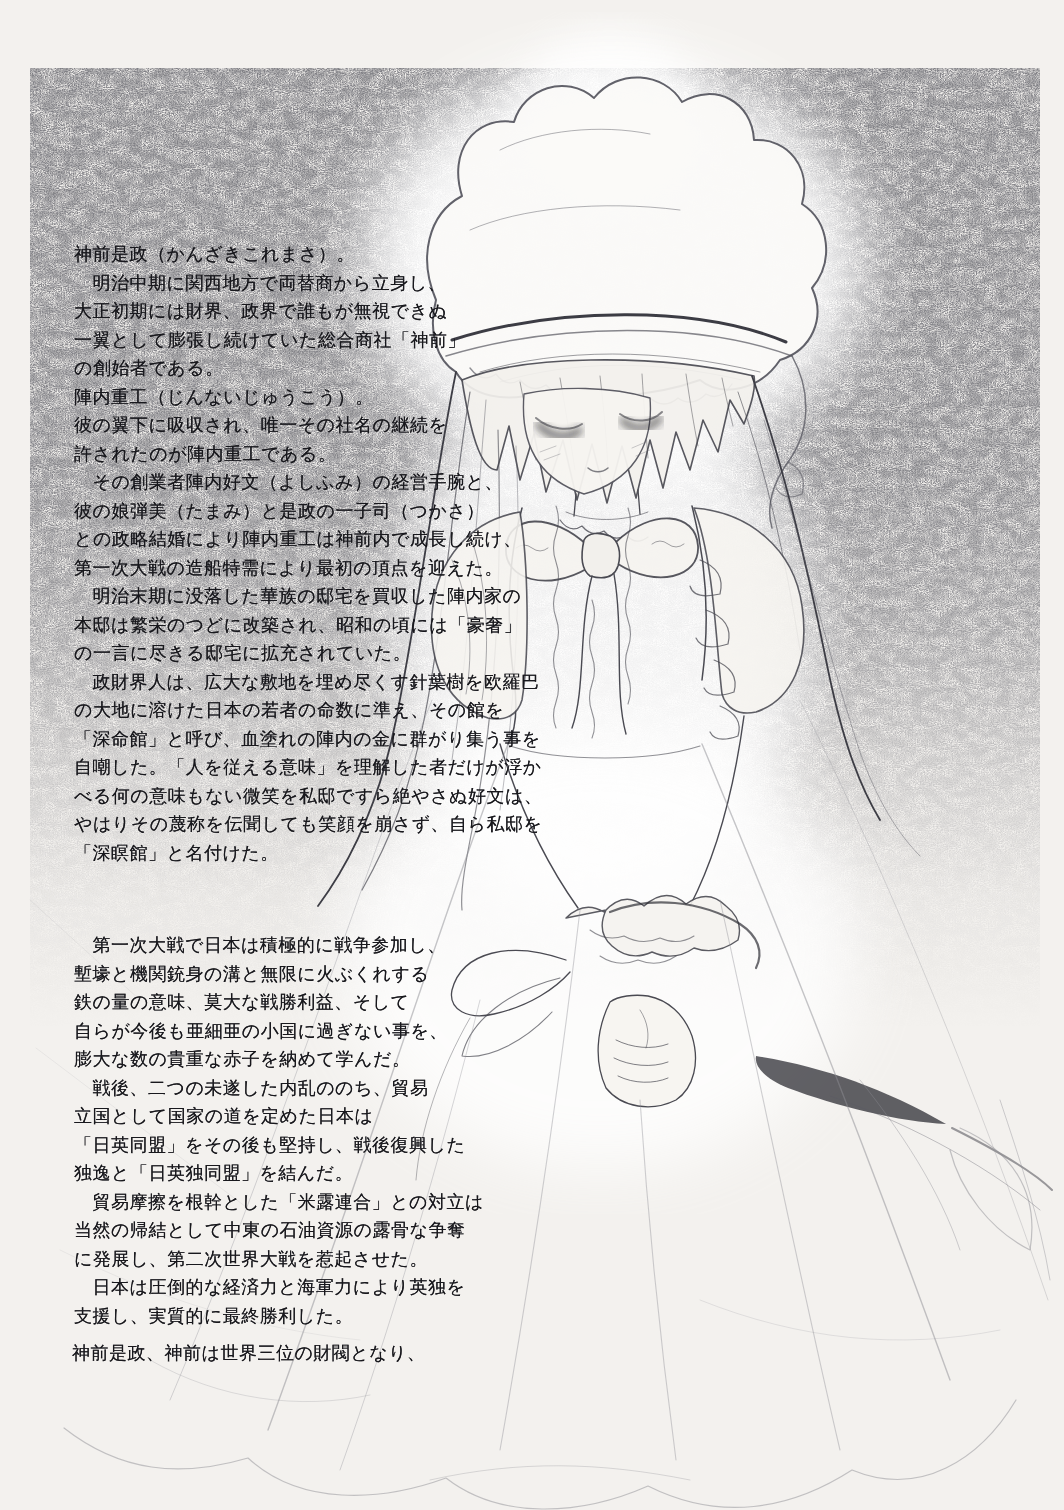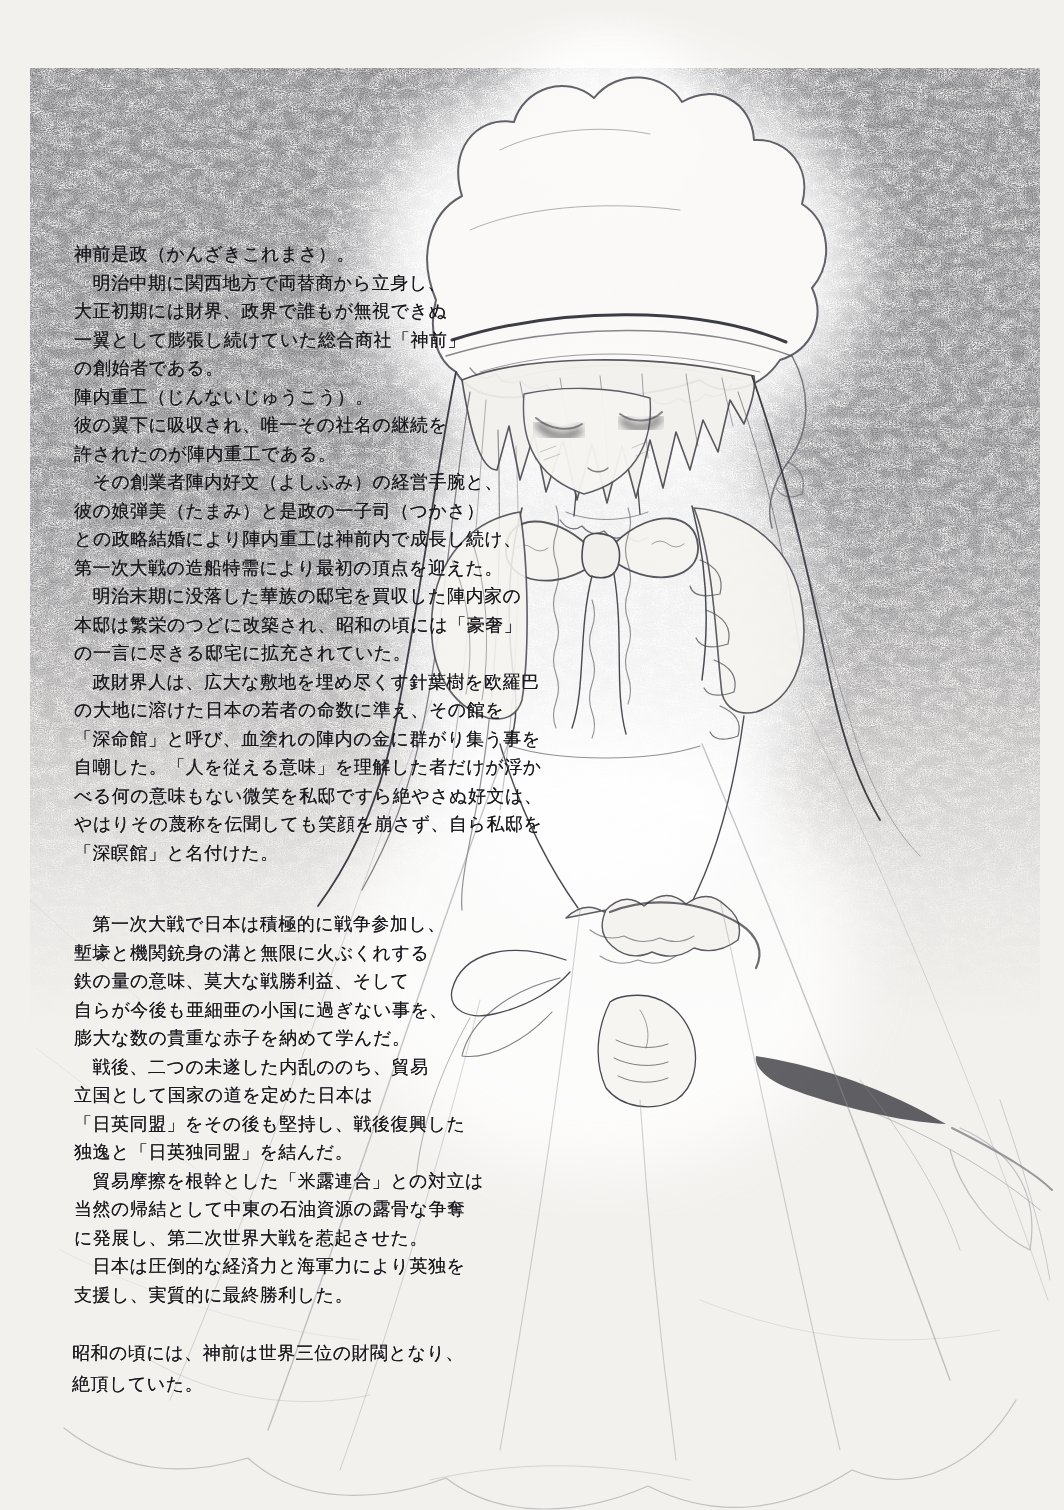--- a/index.html
+++ b/index.html
@@ -14,21 +14,21 @@
   .text-layer{position:absolute;left:0;top:0;width:1064px;height:1510px;pointer-events:none;}
   .text-block{
     position:absolute;
     color:#18181d;
     font-size:18px;
     letter-spacing:0.5px;
     text-shadow:0 0 0.6px rgba(10,10,14,0.75);
     white-space:pre;
   }
   .block-a{left:74px;top:240px;line-height:28.5px;}
-  .block-b{left:74px;top:910px;line-height:28.5px;}
+  .block-b{left:74px;top:931px;line-height:28.5px;}
   .block-c{left:72px;top:1337px;line-height:31px;}
   .text-line{white-space:pre;}
 </style>
 </head>
 <body>
 
 <div class="page">
 
   <svg class="art" viewBox="0 0 1064 1510" aria-hidden="true">
     <defs>
@@ -173,16 +173,16 @@
         <path stroke-width="1" opacity="0.12" d="M36,1048 L250,1210 M60,1250 C160,1300 260,1330 360,1340 M30,900 L140,1000"></path>
       </g>
     </g>
   </svg>
 
   <div class="text-layer">
     <div class="text-block block-a"><div class="text-line">神前是政（かんざきこれまさ）。</div><div class="text-line">　明治中期に関西地方で両替商から立身し、</div><div class="text-line">大正初期には財界、政界で誰もが無視できぬ</div><div class="text-line">一翼として膨張し続けていた総合商社「神前」</div><div class="text-line">の創始者である。</div><div class="text-line">陣内重工（じんないじゅうこう）。</div><div class="text-line">彼の翼下に吸収され、唯一その社名の継続を</div><div class="text-line">許されたのが陣内重工である。</div><div class="text-line">　その創業者陣内好文（よしふみ）の経営手腕と、</div><div class="text-line">彼の娘弾美（たまみ）と是政の一子司（つかさ）</div><div class="text-line">との政略結婚により陣内重工は神前内で成長し続け、</div><div class="text-line">第一次大戦の造船特需により最初の頂点を迎えた。</div><div class="text-line">　明治末期に没落した華族の邸宅を買収した陣内家の</div><div class="text-line">本邸は繁栄のつどに改築され、昭和の頃には「豪奢」</div><div class="text-line">の一言に尽きる邸宅に拡充されていた。</div><div class="text-line">　政財界人は、広大な敷地を埋め尽くす針葉樹を欧羅巴</div><div class="text-line">の大地に溶けた日本の若者の命数に準え、その館を</div><div class="text-line">「深命館」と呼び、血塗れの陣内の金に群がり集う事を</div><div class="text-line">自嘲した。「人を従える意味」を理解した者だけが浮か</div><div class="text-line">べる何の意味もない微笑を私邸ですら絶やさぬ好文は、</div><div class="text-line">やはりその蔑称を伝聞しても笑顔を崩さず、自ら私邸を</div><div class="text-line">「深瞑館」と名付けた。</div></div>
 
     <div class="text-block block-b"><div class="text-line">　第一次大戦で日本は積極的に戦争参加し、</div><div class="text-line">塹壕と機関銃身の溝と無限に火ぶくれする</div><div class="text-line">鉄の量の意味、莫大な戦勝利益、そして</div><div class="text-line">自らが今後も亜細亜の小国に過ぎない事を、</div><div class="text-line">膨大な数の貴重な赤子を納めて学んだ。</div><div class="text-line">　戦後、二つの未遂した内乱ののち、貿易</div><div class="text-line">立国として国家の道を定めた日本は</div><div class="text-line">「日英同盟」をその後も堅持し、戦後復興した</div><div class="text-line">独逸と「日英独同盟」を結んだ。</div><div class="text-line">　貿易摩擦を根幹とした「米露連合」との対立は</div><div class="text-line">当然の帰結として中東の石油資源の露骨な争奪</div><div class="text-line">に発展し、第二次世界大戦を惹起させた。</div><div class="text-line">　日本は圧倒的な経済力と海軍力により英独を</div><div class="text-line">支援し、実質的に最終勝利した。</div></div>
 
-    <div class="text-block block-c"><div class="text-line">昭和の頃には、神前は世界三位の財閥となり、</div><div class="text-line">絶頂していた。</div></div>
+    <div class="text-block block-c"><div class="text-line">神前是政、神前は世界三位の財閥となり、</div></div>
   </div>
 
 </div>
 
 </body></html>

